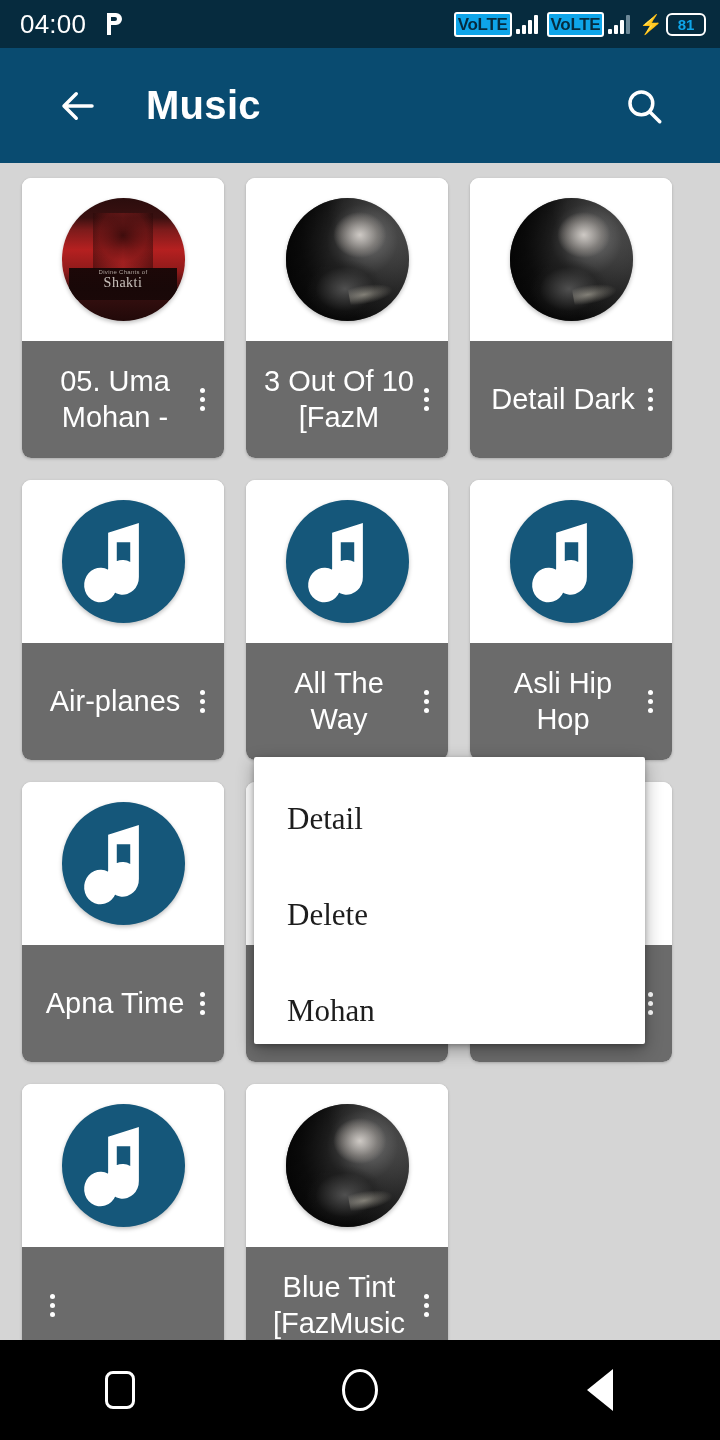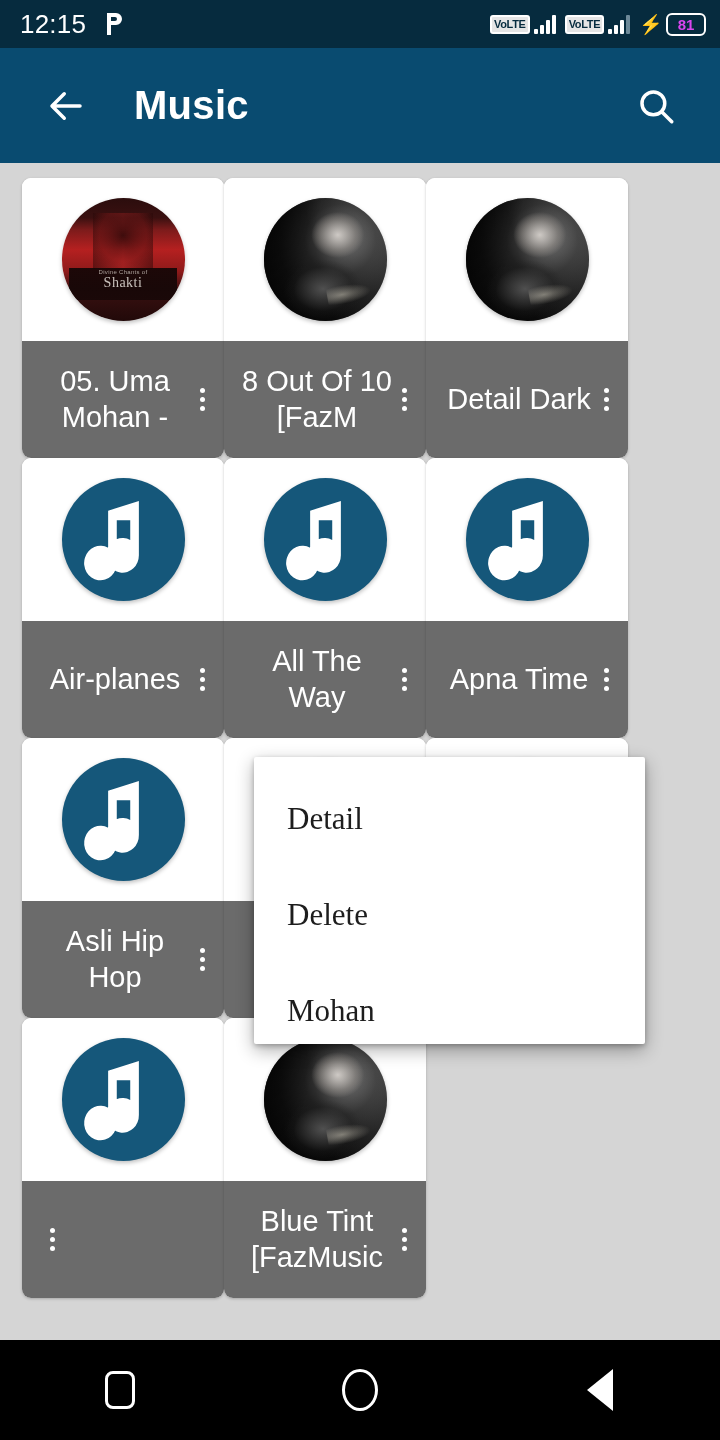--- a/index.html
+++ b/index.html
@@ -23,50 +23,50 @@
     background: #062b3e;
     display: flex; align-items: center;
     padding: 0 14px 0 20px;
     color: #ffffff;
   }
   #clock { font-size: 26px; font-weight: 500; letter-spacing: .2px; }
   .sb-left-icons { display: flex; align-items: center; margin-left: 16px; }
   .sb-right { margin-left: auto; display: flex; align-items: center; gap: 9px; }
   .volte {
     border: 2px solid #fff; border-radius: 3px;
-    font-size: 11px; font-weight: bold; line-height: 1;
+    font-size: 17px; font-weight: bold; line-height: 1;
     padding: 2px 2px 2px 2px; letter-spacing: -0.3px;
-    background: #e5e5e5; color: #062b3e;
+    background: #0ea5e9; color: #062b3e;
   }
   .bars { display: flex; align-items: flex-end; gap: 2px; height: 20px; }
   .bars i { display: block; width: 4px; background: #fff; border-radius: 1px; }
   .bars i:nth-child(1) { height: 5px; }
   .bars i:nth-child(2) { height: 9px; }
   .bars i:nth-child(3) { height: 14px; }
   .bars i:nth-child(4) { height: 19px; }
   .bars.dim i:nth-child(4) { background: #6d8998; }
   .sig-group { display: flex; align-items: center; gap: 4px; }
   .battery {
     display: flex; align-items: center; gap: 3px;
   }
   .batt-shell {
     border: 2px solid #fff; border-radius: 6px;
     min-width: 40px; height: 23px;
     display: flex; align-items: center; justify-content: center;
-    font-size: 15px; font-weight: 600; color: #d946ef; padding: 0 4px;
+    font-size: 15px; font-weight: 600; color: #0ea5e9; padding: 0 4px;
   }
   .bolt { font-size: 19px; line-height: 1; }
 
   
   #appbar {
     position: absolute; top: 48px; left: 0;
     width: 720px; height: 115px;
     background: #094b70;
     display: flex; align-items: center;
-    padding: 0 28px;
+    padding: 0 40px;
   }
   #back-btn {
     width: 56px; height: 56px;
     display: flex; align-items: center; justify-content: center;
     margin-left: 10px;
   }
   #appbar-title {
     color: #ffffff; font-size: 40px; font-weight: bold;
     margin-left: 40px; letter-spacing: .3px;
   }
@@ -76,20 +76,21 @@
     margin-right: 8px;
   }
 
   
   #grid {
     position: absolute; top: 163px; left: 0;
     width: 720px; height: 1177px;
     padding: 15px 22px 0 22px;
     display: flex; flex-wrap: wrap;
     align-content: flex-start;
+    gap: 22px;
     overflow: hidden;
   }
   .card {
     width: 202px;
     background: #ffffff;
     border-radius: 9px;
     overflow: hidden;
     box-shadow: 0 1px 3px rgba(0,0,0,.22);
     display: flex; flex-direction: column;
   }
@@ -229,21 +230,21 @@
     border-bottom: 21px solid transparent;
     border-right: 26px solid #ffffff;
   }
 </style>
 </head>
 <body>
 
 <div id="phone">
 
   <div id="statusbar">
-    <div id="clock">12:15</div>
+    <div id="clock">04:00</div>
     <div class="sb-left-icons">
       <svg width="24" height="28" viewBox="0 0 24 28">
         <path d="M5 3 h9 a6 6 0 0 1 0 12 h-5 v10 h-4 z M9 7 v4 h4 a2 2 0 0 0 0 -4 z" fill="#ffffff"></path>
       </svg>
     </div>
     <div class="sb-right">
       <div class="sig-group">
         <span class="volte">VoLTE</span>
         <span class="bars">
             <i></i>
@@ -300,21 +301,21 @@
             <span></span>
             <span></span>
           </div>
         </div>
       </div>
       <div class="card">
         <div class="art-wrap">
           <div class="art portrait"></div>
         </div>
         <div class="label-bar">
-          <div class="song-title">8 Out Of 10 [FazM</div>
+          <div class="song-title">3 Out Of 10 [FazM</div>
           <div class="dots">
             <span></span>
             <span></span>
             <span></span>
           </div>
         </div>
       </div>
       <div class="card">
         <div class="art-wrap">
           <div class="art portrait"></div>
@@ -364,38 +365,38 @@
       </div>
       <div class="card">
         <div class="art-wrap">
           <div class="art note">
             <svg viewBox="0 0 64 64">
               <path d="M40 12 L40 40 A8.5 9 0 1 1 35.5 32.3 L35.5 22 L28.5 22 L28.5 44 A8.5 9 0 1 1 24 36.3 L24 17 Z" fill="#ffffff"></path>
             </svg>
           </div>
         </div>
         <div class="label-bar">
+          <div class="song-title">Asli Hip Hop</div>
+          <div class="dots">
+            <span></span>
+            <span></span>
+            <span></span>
+          </div>
+        </div>
+      </div>
+      <div class="card">
+        <div class="art-wrap">
+          <div class="art note">
+            <svg viewBox="0 0 64 64">
+              <path d="M40 12 L40 40 A8.5 9 0 1 1 35.5 32.3 L35.5 22 L28.5 22 L28.5 44 A8.5 9 0 1 1 24 36.3 L24 17 Z" fill="#ffffff"></path>
+            </svg>
+          </div>
+        </div>
+        <div class="label-bar">
           <div class="song-title">Apna Time</div>
-          <div class="dots">
-            <span></span>
-            <span></span>
-            <span></span>
-          </div>
-        </div>
-      </div>
-      <div class="card">
-        <div class="art-wrap">
-          <div class="art note">
-            <svg viewBox="0 0 64 64">
-              <path d="M40 12 L40 40 A8.5 9 0 1 1 35.5 32.3 L35.5 22 L28.5 22 L28.5 44 A8.5 9 0 1 1 24 36.3 L24 17 Z" fill="#ffffff"></path>
-            </svg>
-          </div>
-        </div>
-        <div class="label-bar">
-          <div class="song-title">Asli Hip Hop</div>
           <div class="dots">
             <span></span>
             <span></span>
             <span></span>
           </div>
         </div>
       </div>
       <div class="card">
         <div class="art-wrap">
           <div class="art note">

